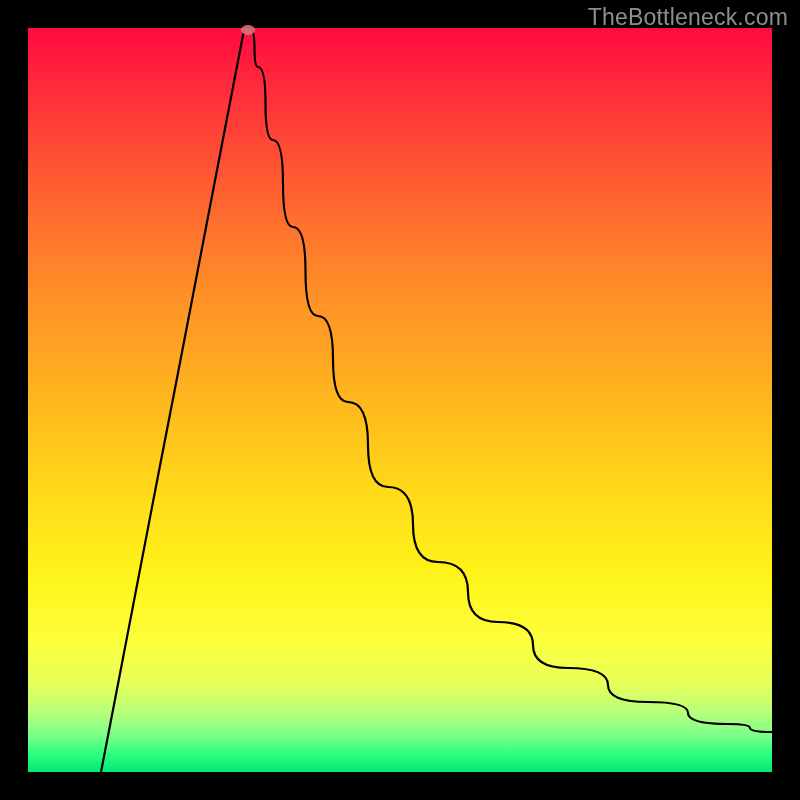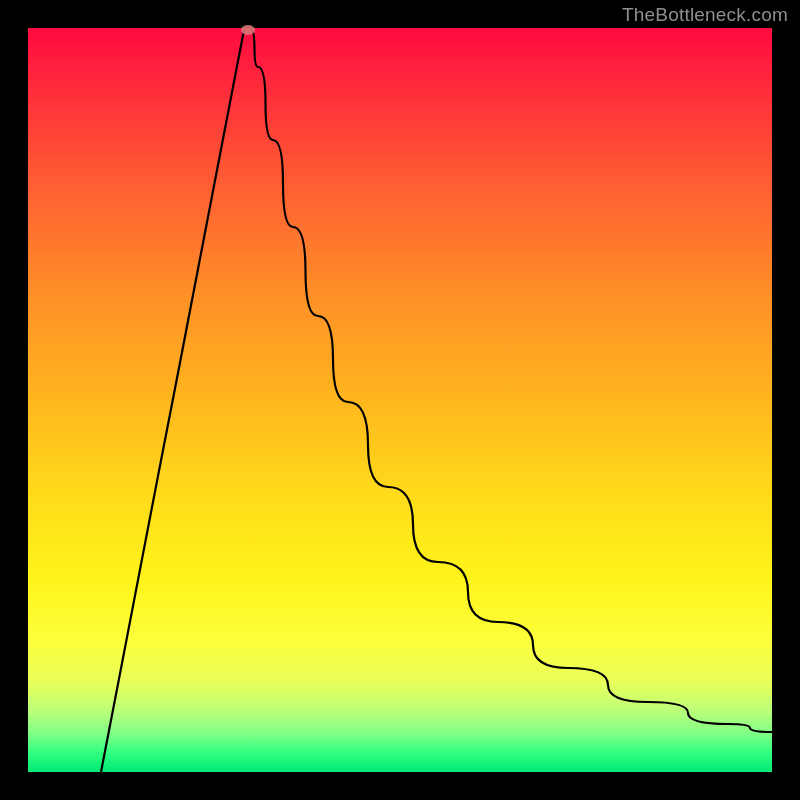--- a/index.html
+++ b/index.html
@@ -31,21 +31,21 @@
       #7cff88 95%,
       #2fff7f 97.5%,
       #00e874 100%
     );
   }
   .watermark {
     position: absolute;
     top: 4px;
     right: 12px;
     color: #8e8e8e;
-    font-size: 19px;
+    font-size: 23px;
     letter-spacing: 0.2px;
     font-weight: 400;
     user-select: none;
   }
   svg.curve {
     position: absolute;
     left: 0;
     top: 0;
     width: 744px;
     height: 744px;

